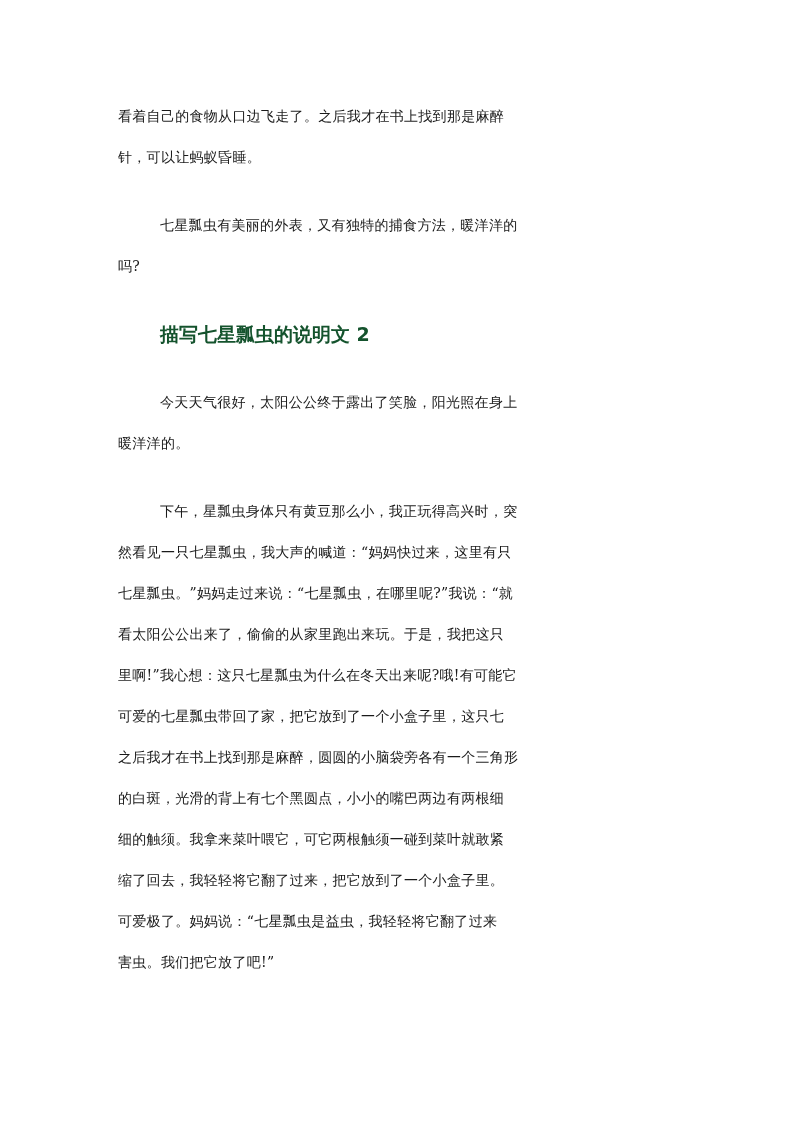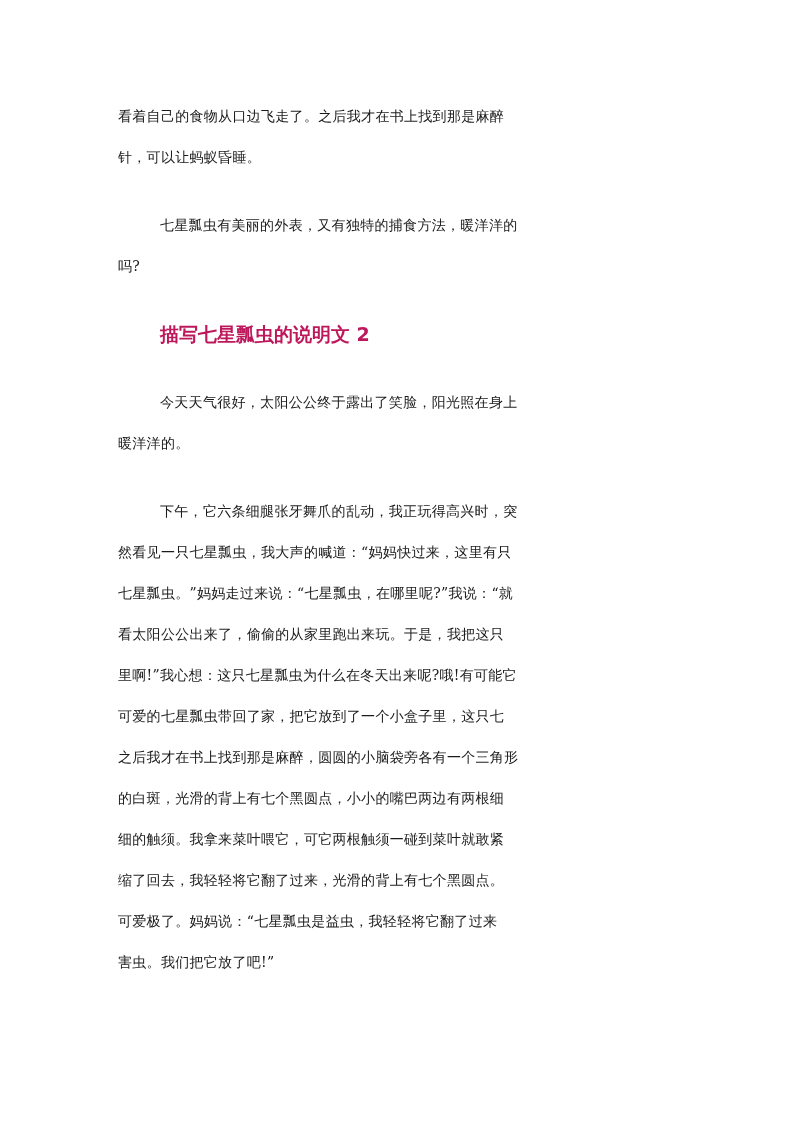--- a/index.html
+++ b/index.html
@@ -19,34 +19,34 @@
   <div>
     <div class="line">看着自己的食物从口边飞走了。之后我才在书上找到那是麻醉</div>
     <div class="line">针，可以让蚂蚁昏睡。</div>
   </div>
   <div class="gap"></div>
   <div>
     <div class="line indent">七星瓢虫有美丽的外表，又有独特的捕食方法，暖洋洋的</div>
     <div class="line">吗?</div>
   </div>
   <div class="gap"></div>
-  <div class="heading" style="color:#be185d;">描写七星瓢虫的说明文 2</div>
+  <div class="heading" style="color:#14532d;">描写七星瓢虫的说明文 2</div>
   <div class="gap"></div>
   <div>
     <div class="line indent">今天天气很好，太阳公公终于露出了笑脸，阳光照在身上</div>
     <div class="line">暖洋洋的。</div>
   </div>
   <div class="gap"></div>
   <div>
-    <div class="line indent">下午，它六条细腿张牙舞爪的乱动，我正玩得高兴时，突</div>
+    <div class="line indent">下午，星瓢虫身体只有黄豆那么小，我正玩得高兴时，突</div>
     <div class="line">然看见一只七星瓢虫，我大声的喊道：“妈妈快过来，这里有只</div>
     <div class="line">七星瓢虫。”妈妈走过来说：“七星瓢虫，在哪里呢?”我说：“就</div>
     <div class="line">看太阳公公出来了，偷偷的从家里跑出来玩。于是，我把这只</div>
     <div class="line">里啊!”我心想：这只七星瓢虫为什么在冬天出来呢?哦!有可能它</div>
     <div class="line">可爱的七星瓢虫带回了家，把它放到了一个小盒子里，这只七</div>
     <div class="line">之后我才在书上找到那是麻醉，圆圆的小脑袋旁各有一个三角形</div>
     <div class="line">的白斑，光滑的背上有七个黑圆点，小小的嘴巴两边有两根细</div>
     <div class="line">细的触须。我拿来菜叶喂它，可它两根触须一碰到菜叶就敢紧</div>
-    <div class="line">缩了回去，我轻轻将它翻了过来，光滑的背上有七个黑圆点。</div>
+    <div class="line">缩了回去，我轻轻将它翻了过来，把它放到了一个小盒子里。</div>
     <div class="line">可爱极了。妈妈说：“七星瓢虫是益虫，我轻轻将它翻了过来</div>
     <div class="line">害虫。我们把它放了吧!”</div>
   </div>
 </div>
 
 </body></html>

